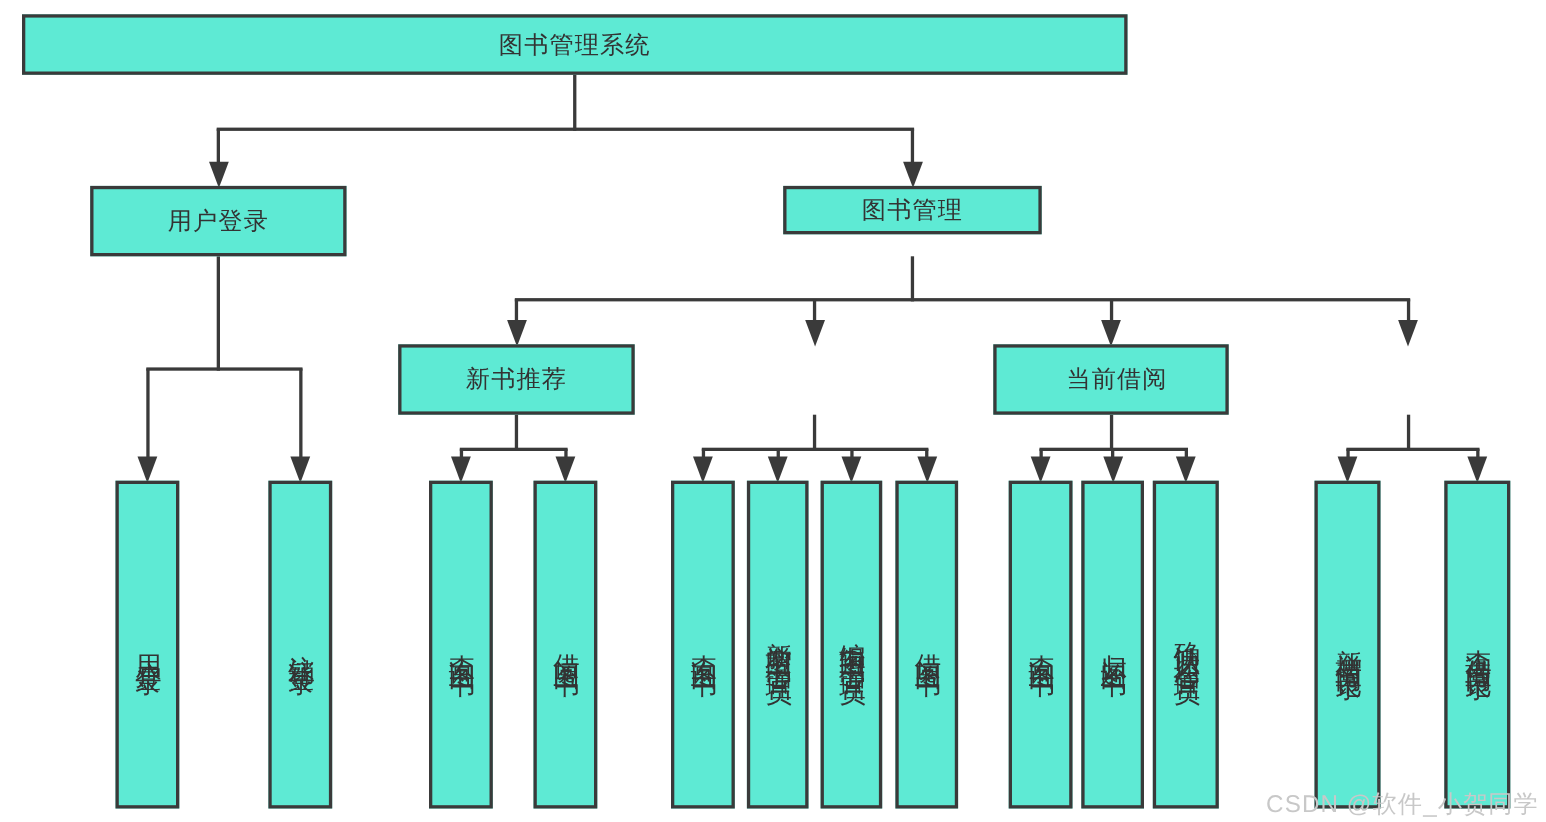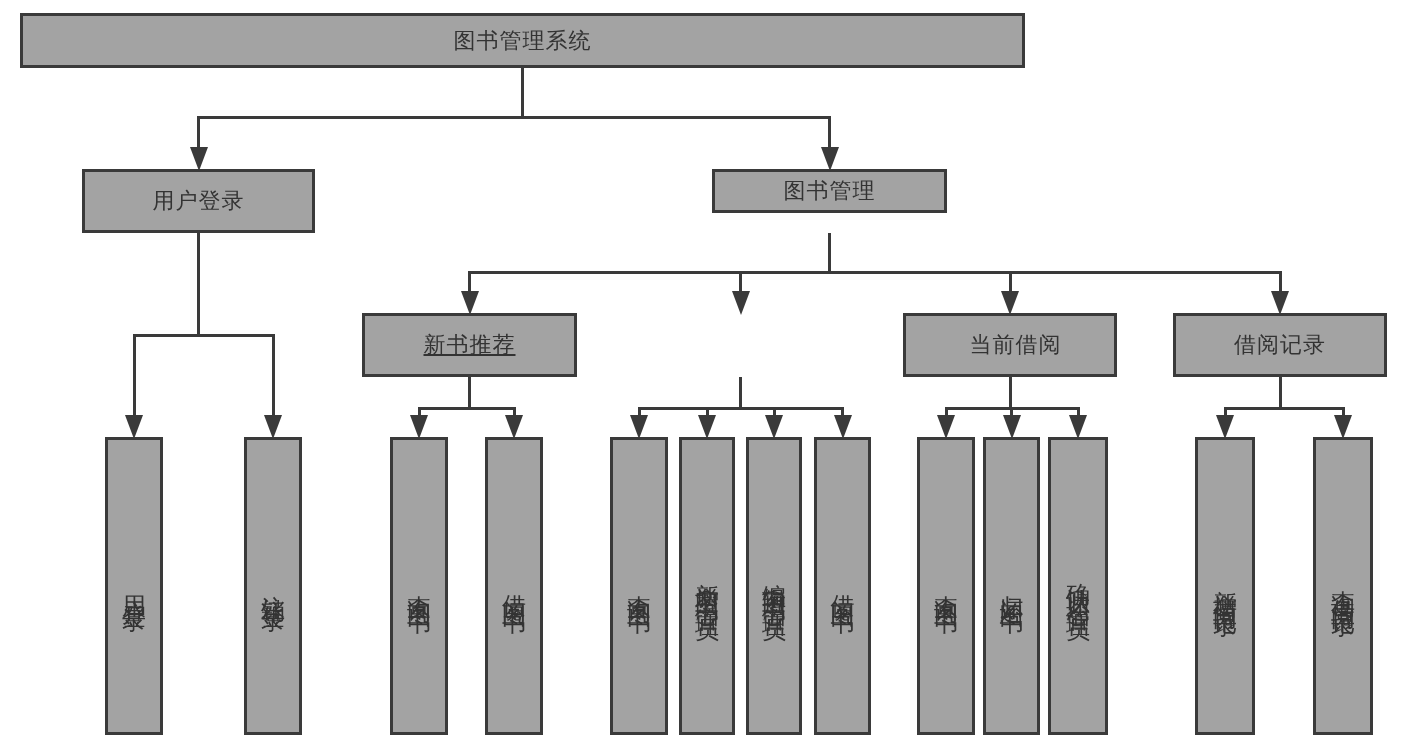--- a/index.html
+++ b/index.html
@@ -7,21 +7,21 @@
     position:relative;
     width:1405px;height:747px;
     background:#ffffff;
     font-family:"Liberation Sans","DejaVu Sans",sans-serif;
     overflow:hidden;
   }
   .node{
     position:absolute;
     box-sizing:border-box;
     border:3px solid var(--line,#3a3a3a);
-    background:#a3a3a3;
+    background:#5eead4;
     display:flex;align-items:center;justify-content:center;
     color:var(--text,#333333);
     z-index:2;
   }
   .node.h{font-size:22px;letter-spacing:1px;white-space:nowrap;}
   .node.v{font-size:24px;}
   .node.v .node-label{
     writing-mode:vertical-rl;
     letter-spacing:5px;
     line-height:1;
@@ -36,20 +36,21 @@
   .watermark{
     position:absolute;right:6px;bottom:1px;
     font-size:22px;color:var(--wm,#c8c8c8);
     letter-spacing:1px;z-index:5;white-space:nowrap;
   }
 </style>
 </head>
 <body>
 
 <div class="canvas">
+  <span class="watermark">CSDN @软件_小贺同学</span>
 <div class="line-v" style="left: 521px; top: 68px; width: 3px; height: 50.5px;"></div>
     <div class="line-h" style="left: 197px; top: 115.5px; width: 634px; height: 3px;"></div>
     <div class="line-v" style="left: 197px; top: 117px; width: 3px; height: 32px;"></div>
     <div class="arrow" style="left: 189.5px; top: 147px;"></div>
     <div class="line-v" style="left: 828px; top: 117px; width: 3px; height: 32px;"></div>
     <div class="arrow" style="left: 820.5px; top: 147px;"></div>
     <div class="line-v" style="left: 197px; top: 233px; width: 3px; height: 103.5px;"></div>
     <div class="line-h" style="left: 132.5px; top: 333.5px; width: 142px; height: 3px;"></div>
     <div class="line-v" style="left: 132.5px; top: 335px; width: 3px; height: 82px;"></div>
     <div class="arrow" style="left: 125px; top: 415px;"></div>
@@ -97,28 +98,25 @@
     <div class="arrow" style="left: 1334px; top: 415px;"></div>
     <div class="node h" style="left: 20px; top: 13px; width: 1005px; height: 55px;">
       <span class="node-label">图书管理系统</span>
     </div>
     <div class="node h" style="left: 82px; top: 169px; width: 233px; height: 64px;">
       <span class="node-label">用户登录</span>
     </div>
     <div class="node h" style="left: 712px; top: 169px; width: 235px; height: 44px;">
       <span class="node-label">图书管理</span>
     </div>
-    <div class="node h" style="left: 362px; top: 313px; width: 215px; height: 64px; text-decoration: underline;">
+    <div class="node h" style="left: 362px; top: 313px; width: 215px; height: 64px;">
       <span class="node-label">新书推荐</span>
     </div>
     <div class="node h" style="left: 903px; top: 313px; width: 214px; height: 64px; padding-left: 11px;">
       <span class="node-label">当前借阅</span>
-    </div>
-    <div class="node h" style="left: 1173px; top: 313px; width: 214px; height: 64px;">
-      <span class="node-label">借阅记录</span>
     </div>
     <div class="node v" style="left: 105px; top: 437px; width: 58px; height: 298px;">
       <span class="node-label">用户登录</span>
     </div>
     <div class="node v" style="left: 244px; top: 437px; width: 58px; height: 298px;">
       <span class="node-label">注销登录</span>
     </div>
     <div class="node v" style="left: 390px; top: 437px; width: 58px; height: 298px;">
       <span class="node-label">查询图书</span>
     </div>

